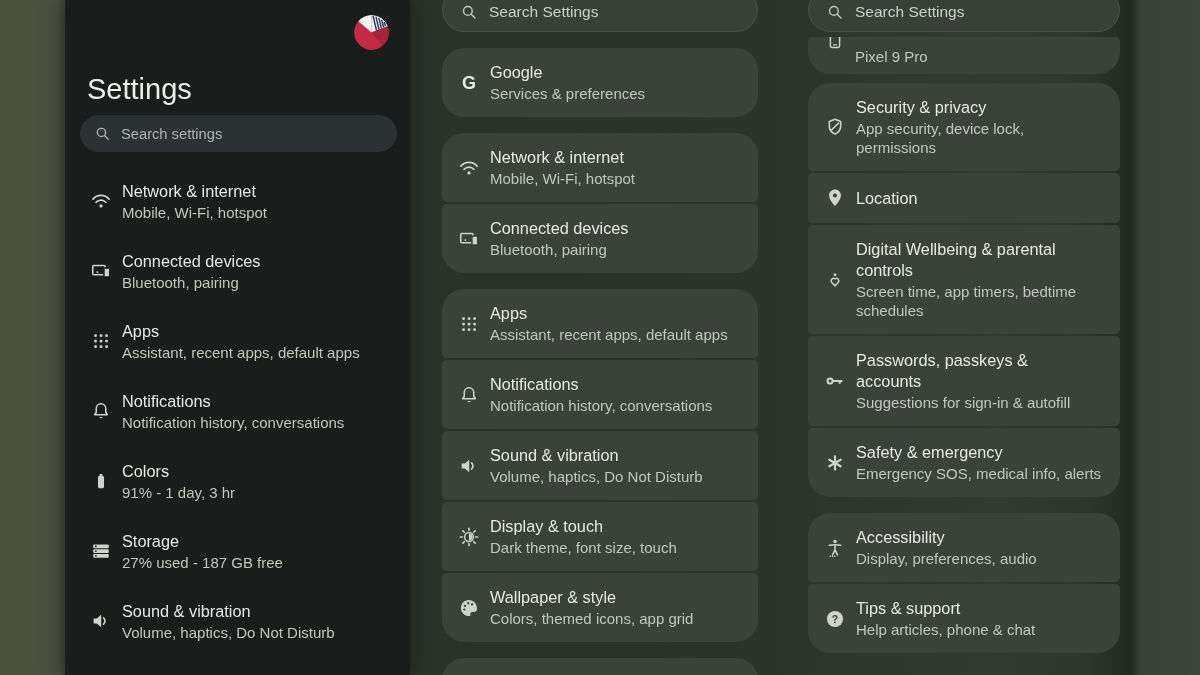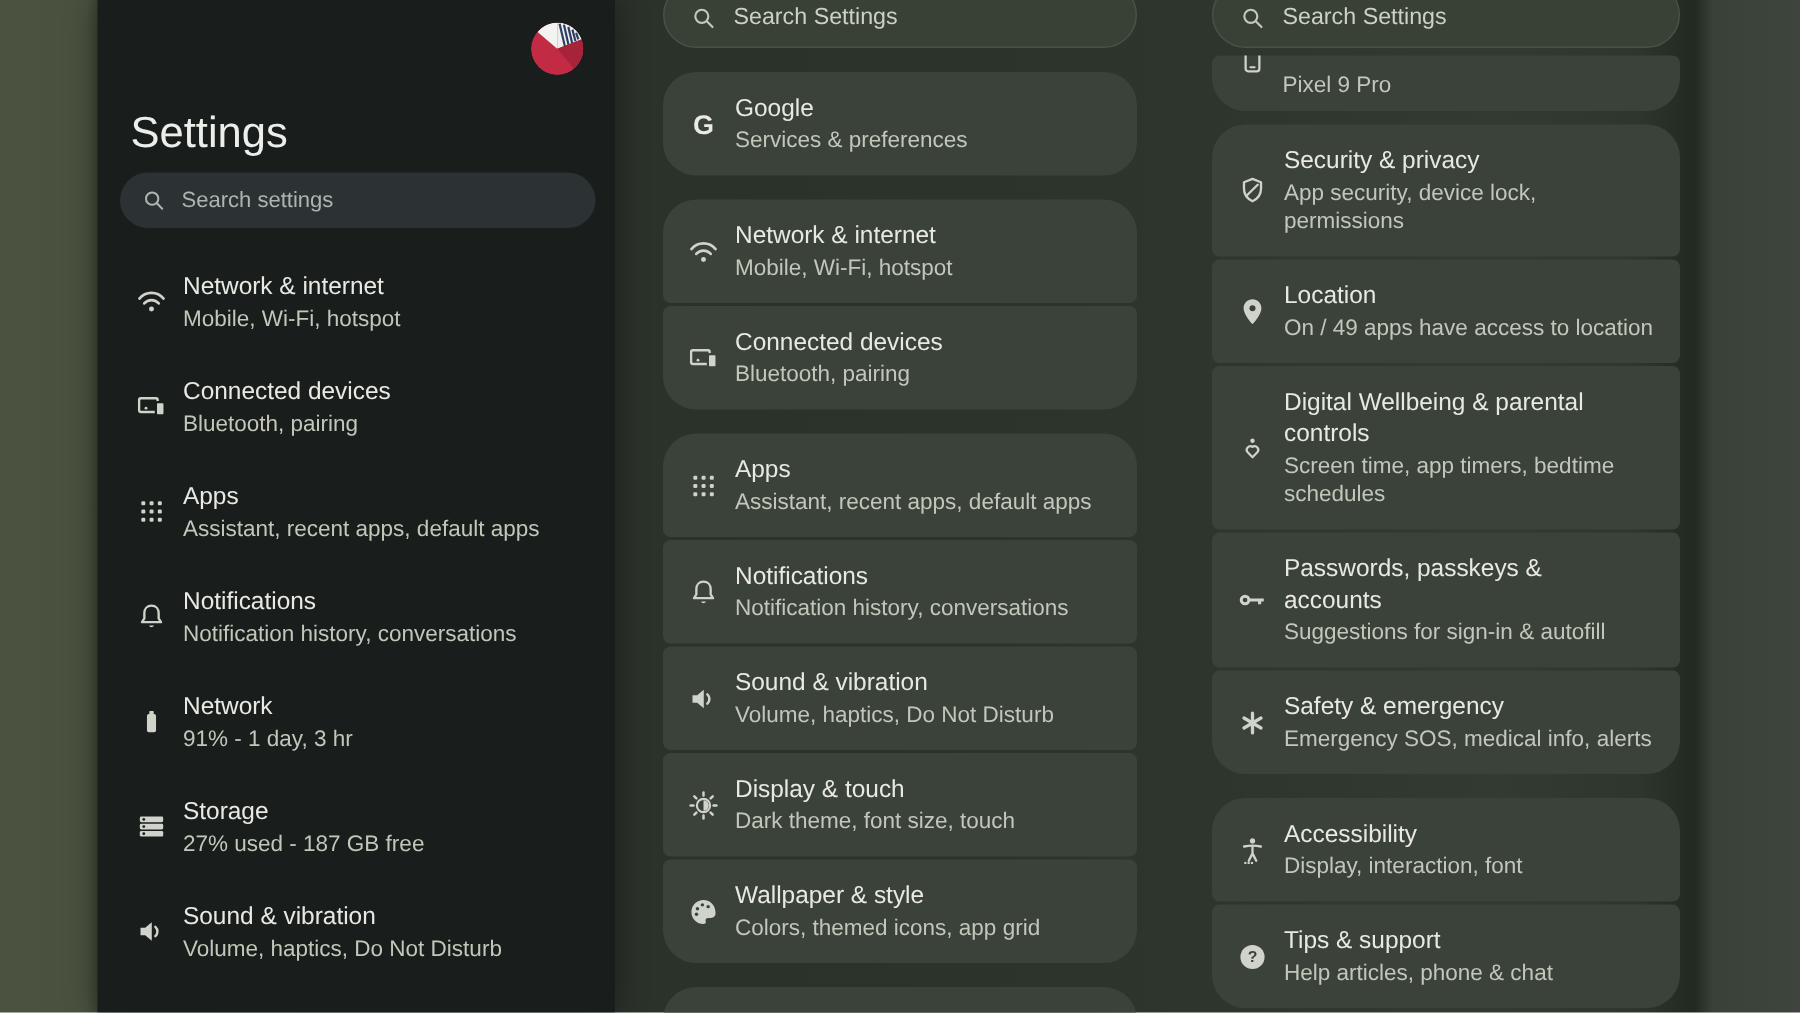--- a/index.html
+++ b/index.html
@@ -154,21 +154,21 @@
           </div>
         </div>
         <div class="lrow ">
           <span class="ric">
             <svg viewBox="0 0 24 24" fill="currentColor">
               <rect x="8.7" y="6.6" width="6.6" height="13.2" rx="1.4"></rect>
               <rect x="10.4" y="4.3" width="3.2" height="2.7" rx="0.6"></rect>
             </svg>
           </span>
           <div class="rtext">
-            <div class="rtitle">Network</div>
+            <div class="rtitle">Colors</div>
             <div class="rsub">91% - 1 day, 3 hr</div>
           </div>
         </div>
         <div class="lrow ">
           <span class="ric">
             <svg viewBox="0 0 24 24" fill="currentColor">
               <rect x="3.5" y="4.8" width="17" height="4.1" rx="1"></rect>
               <rect x="3.5" y="10" width="17" height="4.1" rx="1"></rect>
               <rect x="3.5" y="15.2" width="17" height="4.1" rx="1"></rect>
               <circle cx="6.4" cy="6.85" r="1" fill="var(--bg)"></circle>
@@ -380,21 +380,20 @@
           </div>
           <div class="row r-mid">
             <span class="ric">
               <svg viewBox="0 0 24 24">
                 <path d="M12,2.8 c-3.6,0 -6.5,2.9 -6.5,6.5 c0,4.8 6.5,11.6 6.5,11.6 s6.5,-6.8 6.5,-11.6 c0,-3.6 -2.9,-6.5 -6.5,-6.5 Z" fill="currentColor"></path>
                 <circle cx="12" cy="9.2" r="2.2" fill="var(--bg)"></circle>
               </svg>
             </span>
             <div class="rtext">
               <div class="rtitle">Location</div>
-              <div class="rsub">On / 49 apps have access to location</div>
             </div>
           </div>
           <div class="row r-mid">
             <span class="ric">
               <svg viewBox="0 0 24 24">
                 <circle cx="12" cy="6.4" r="1.6" fill="currentColor"></circle>
                 <path d="M12,18.4 l-3.5,-3.6 a2.7,2.7 0 0 1 3.5,-4.05 a2.7,2.7 0 0 1 3.5,4.05 Z" stroke="currentColor" fill="none" stroke-width="1.6" stroke-linejoin="round"></path>
               </svg>
             </span>
             <div class="rtext">
@@ -438,21 +437,21 @@
                 <circle cx="12" cy="5" r="1.9" fill="currentColor"></circle>
                 <path d="M5.9,9.1 C9.9,8.2 14.1,8.2 18.1,9.1" stroke="currentColor" fill="none" stroke-width="1.7" stroke-linecap="round"></path>
                 <path d="M12,8.9 v5.2 M12,14.1 L9.3,19.5 M12,14.1 L14.7,19.5" stroke="currentColor" fill="none" stroke-width="1.7" stroke-linecap="round"></path>
                 <circle cx="6.8" cy="21" r="0.9" fill="currentColor"></circle>
                 <circle cx="9.2" cy="21" r="0.9" fill="currentColor"></circle>
                 <circle cx="11.6" cy="21" r="0.9" fill="currentColor"></circle>
               </svg>
             </span>
             <div class="rtext">
               <div class="rtitle">Accessibility</div>
-              <div class="rsub">Display, interaction, font</div>
+              <div class="rsub">Display, preferences, audio</div>
             </div>
           </div>
           <div class="row r-last">
             <span class="ric">
               <svg viewBox="0 0 24 24">
                 <circle cx="12" cy="12" r="8.8" fill="currentColor"></circle>
                 <text x="12" y="15.9" text-anchor="middle" font-size="11.5" font-weight="bold" font-family="Liberation Sans" fill="var(--bg)">?</text>
               </svg>
             </span>
             <div class="rtext">

